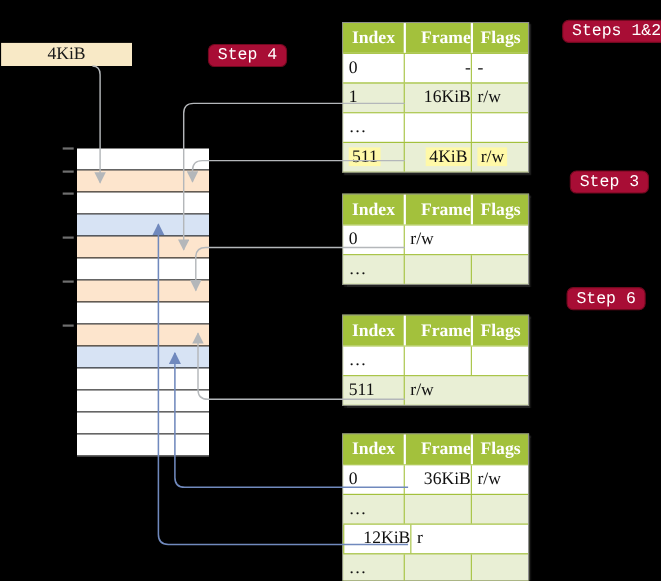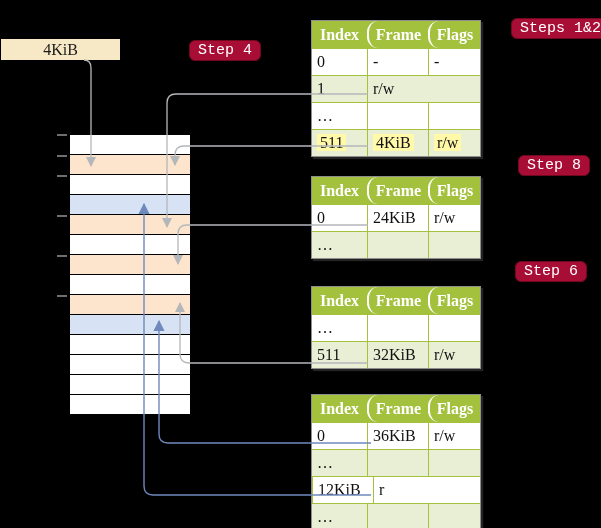--- a/index.html
+++ b/index.html
@@ -28,31 +28,31 @@
   .tick{position:absolute;left:57px;width:10px;height:2px;background:#6f6f6f;}
   
   .ptable{
     position:absolute;left:311px;width:170px;border:1px solid #8e8e8e;
     box-shadow:2px 2px 1px rgba(140,140,140,0.25);
     box-sizing:border-box;background:#a3c13c;
   }
   .thead{display:flex;height:27px;background:#a3c13c;}
   .hcell{
     box-sizing:border-box;height:27px;line-height:27px;text-align:center;
-    color:#ffffff;font-weight:bold;font-size:16px;overflow:hidden;border-radius:11px;
+    color:#ffffff;font-weight:bold;font-size:16px;overflow:hidden;
   }
   .hsep{border-left:2px solid #ffffff;}
   .trow{display:flex;height:26px;border-top:1px solid #a3c13c;}
   .tcell{
     box-sizing:border-box;height:26px;line-height:25px;padding-left:5px;
     color:#111;font-size:16px;overflow:hidden;white-space:nowrap;
   }
   .tsep{border-left:1px solid #a3c13c;}
   .c0{width:55px;}
-  .c1{width:61px;}
+  .c1{width:61px;text-align:right;}
   .c2{width:52px;}
   #table-0{top:20px;}
   #table-1{top:176px;}
   #table-2{top:286px;}
   #table-3{top:394px;}
   .hl{background:#fff9a8;padding:0 3px;}
   
   #overlay{position:absolute;left:0;top:0;pointer-events:none;}
   .cg{stroke:#b4b7ba;stroke-width:1.3;fill:none;}
   .cb{stroke:#7089bd;stroke-width:1.4;fill:none;}
@@ -61,21 +61,21 @@
 <body>
 
 <div id="canvas">
 
   <div id="free-frame-box">
     <span>4KiB</span>
   </div>
 
   <div class="badge" id="badge-step0">Step 4</div>
   <div class="badge" id="badge-steps12">Steps 1&amp;2</div>
-  <div class="badge" id="badge-step3">Step 8</div>
+  <div class="badge" id="badge-step3">Step 3</div>
   <div class="badge" id="badge-step4">Step 6</div>
 
   <div id="memory-strip">
       <div class="mrow" style="background: rgb(255, 255, 255);"></div>
       <div class="mrow" style="background: rgb(253, 229, 205);"></div>
       <div class="mrow" style="background: rgb(255, 255, 255);"></div>
       <div class="mrow" style="background: rgb(215, 227, 244);"></div>
       <div class="mrow" style="background: rgb(253, 229, 205);"></div>
       <div class="mrow" style="background: rgb(255, 255, 255);"></div>
       <div class="mrow" style="background: rgb(253, 229, 205);"></div>
@@ -94,20 +94,21 @@
         <div class="hcell c1 hsep">Frame</div>
         <div class="hcell c2 hsep">Flags</div>
       </div>
       <div class="trow" style="background: rgb(255, 255, 255);">
         <div class="tcell c0">0</div>
         <div class="tcell c1 tsep">-</div>
         <div class="tcell c2 tsep">-</div>
       </div>
       <div class="trow" style="background: rgb(233, 239, 213);">
         <div class="tcell c0">1</div>
+        <div class="tcell c1 tsep">16KiB</div>
         <div class="tcell c2 tsep">r/w</div>
       </div>
       <div class="trow" style="background: rgb(255, 255, 255);">
         <div class="tcell c0">…</div>
         <div class="tcell c1 tsep"></div>
         <div class="tcell c2 tsep"></div>
       </div>
       <div class="trow" style="background: rgb(233, 239, 213);">
         <div class="tcell c0"><span class="hl">511</span></div>
         <div class="tcell c1 tsep"><span class="hl">4KiB</span></div>
@@ -115,21 +116,20 @@
       </div>
     </div>
   <div class="ptable" id="table-1">
       <div class="thead">
         <div class="hcell c0">Index</div>
         <div class="hcell c1 hsep">Frame</div>
         <div class="hcell c2 hsep">Flags</div>
       </div>
       <div class="trow" style="background: rgb(255, 255, 255);">
         <div class="tcell c0">0</div>
-        <div class="tcell c1 tsep">24KiB</div>
         <div class="tcell c2 tsep">r/w</div>
       </div>
       <div class="trow" style="background: rgb(233, 239, 213);">
         <div class="tcell c0">…</div>
         <div class="tcell c1 tsep"></div>
         <div class="tcell c2 tsep"></div>
       </div>
     </div>
   <div class="ptable" id="table-2">
       <div class="thead">
@@ -137,21 +137,20 @@
         <div class="hcell c1 hsep">Frame</div>
         <div class="hcell c2 hsep">Flags</div>
       </div>
       <div class="trow" style="background: rgb(255, 255, 255);">
         <div class="tcell c0">…</div>
         <div class="tcell c1 tsep"></div>
         <div class="tcell c2 tsep"></div>
       </div>
       <div class="trow" style="background: rgb(233, 239, 213);">
         <div class="tcell c0">511</div>
-        <div class="tcell c1 tsep">32KiB</div>
         <div class="tcell c2 tsep">r/w</div>
       </div>
     </div>
   <div class="ptable" id="table-3">
       <div class="thead">
         <div class="hcell c0">Index</div>
         <div class="hcell c1 hsep">Frame</div>
         <div class="hcell c2 hsep">Flags</div>
       </div>
       <div class="trow" style="background: rgb(255, 255, 255);">

